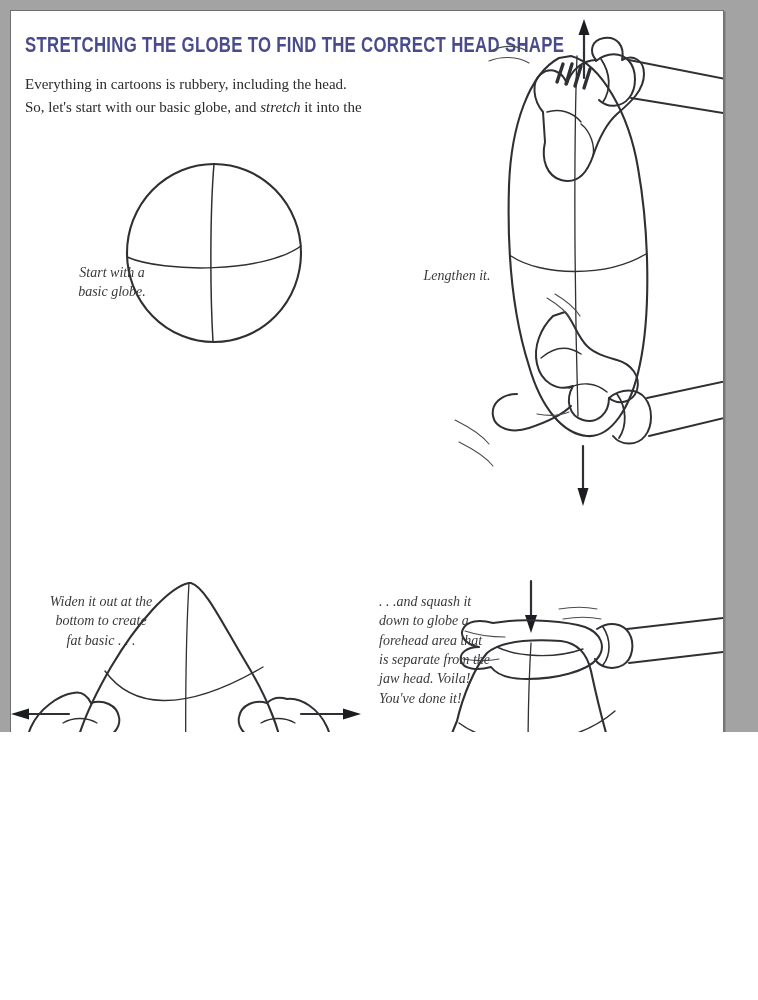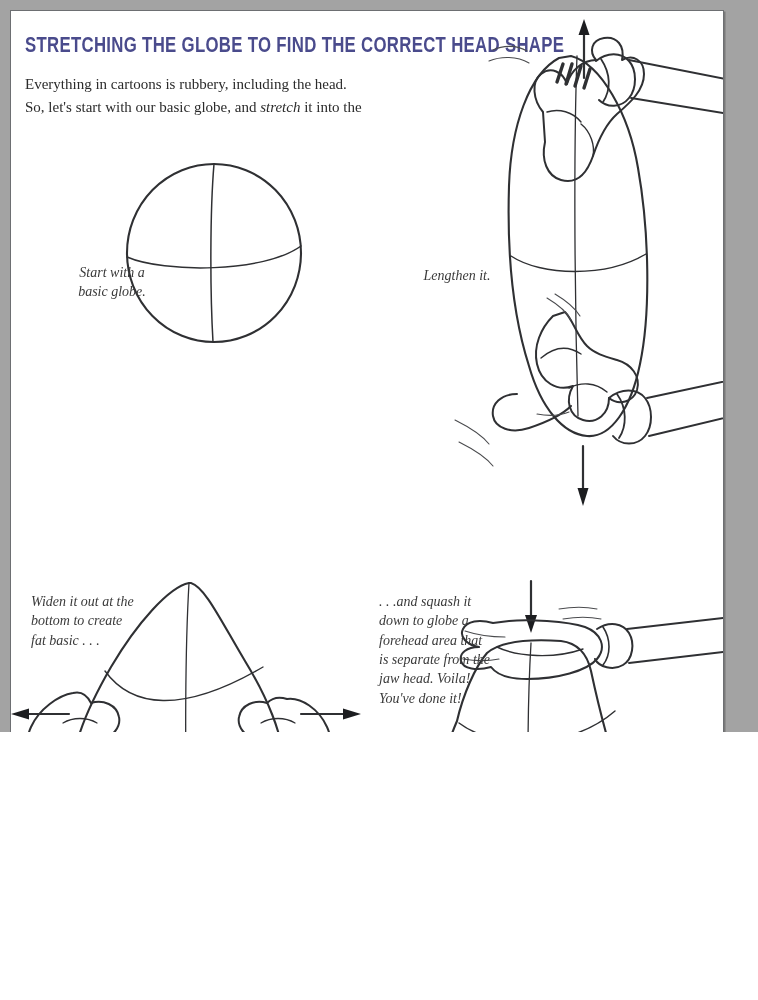--- a/index.html
+++ b/index.html
@@ -62,21 +62,21 @@
   .caption {
     position: absolute;
     font-family: "Liberation Serif", serif;
     font-style: italic;
     font-size: 14px;
     line-height: 1.38;
     color: #3a3a3a;
   }
   .cap-1 { left: 46px;  top: 252px; width: 110px; text-align: center; }
   .cap-2 { left: 385px; top: 255px; width: 100px; text-align: center; margin-left: 11px; }
-  .cap-3 { left: 20px;  top: 581px; width: 140px; text-align: left; }
+  .cap-3 { left: 20px;  top: 581px; width: 140px; text-align: center; }
   .cap-4 { left: 368px; top: 581px; width: 140px; text-align: left; }
 
   .page-number {
     position: absolute;
     left: 648px;
     top: 918px;
     font-family: "Liberation Serif", serif;
     font-size: 11px;
     color: #55565a;
   }

